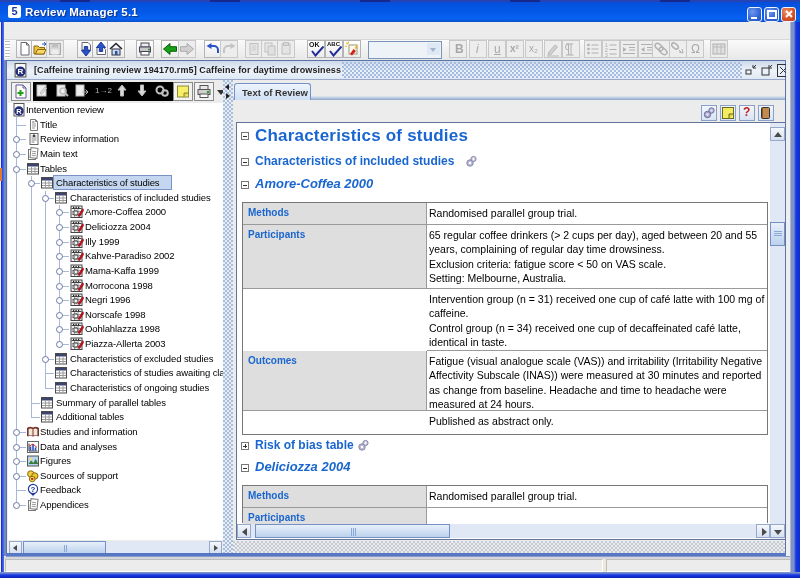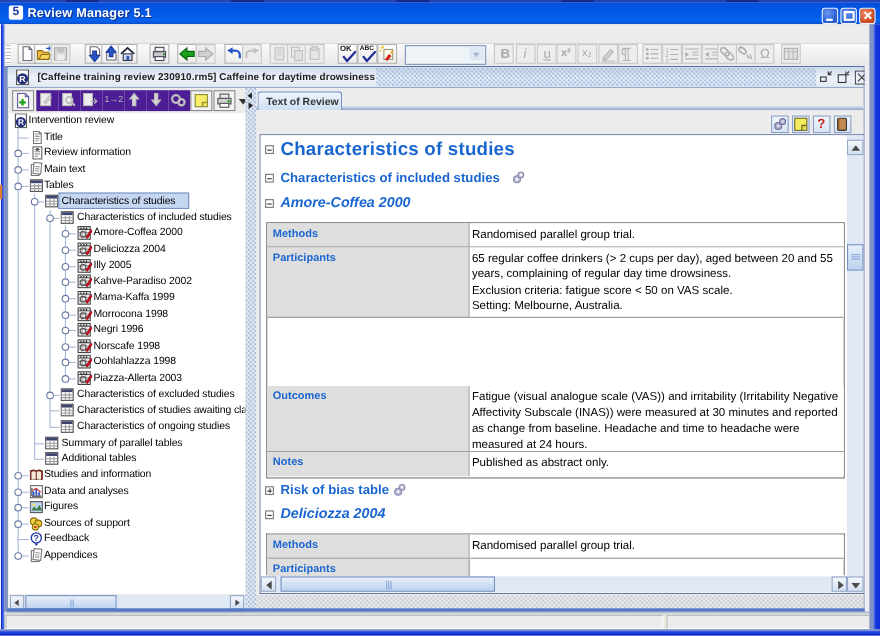--- a/index.html
+++ b/index.html
@@ -39,21 +39,21 @@
 #desktop{left:4px;top:60px;width:782px;height:496px;background:#7288c0;}
 #child{left:6px;top:60px;width:780px;height:496px;background:#ececec;border:1px solid #5a74a8;box-sizing:border-box;}
 #ctitle{left:0px;top:0px;width:778px;height:19px;
   background:linear-gradient(180deg,#cdd9ea 0%,#eef3fa 55%,#dfe8f4 100%);border-bottom:1px solid #99a8c8;box-sizing:border-box;}
 #ctitle .dots{position:absolute;left:335px;top:1px;width:400px;height:16px;
   background-image:radial-gradient(circle at 1px 1px,#a4bcdf 0 0.9px,transparent 1.2px),radial-gradient(circle at 3px 3px,#a4bcdf 0 0.9px,transparent 1.2px);background-size:4px 4px;}
 #ctitle .txt{position:absolute;left:27px;top:4px;font-size:9px;font-weight:bold;color:#1c1c1c;letter-spacing:0.1px;}
 .cbtn{position:absolute;top:3px;width:12px;height:12px;color:#333;}
 
 #ctb{left:1px;top:19px;width:216px;height:23px;background:#ececec;}
-.cbt{position:absolute;top:2px;width:20px;height:19px;box-sizing:border-box;background:#4c1d95;}
+.cbt{position:absolute;top:2px;width:20px;height:19px;box-sizing:border-box;background:#000000;}
 .cbt.en{border:1px solid #8a8a8a;background:#f2f2f2;}
 
 #split{left:216px;top:19px;width:10px;height:476px;background:#e9ecf1;
   background-image:radial-gradient(circle at 1px 1px,#a8bedd 0 0.9px,transparent 1.2px),radial-gradient(circle at 3px 3px,#a8bedd 0 0.9px,transparent 1.2px);background-size:4px 4px;}
 
 #treewrap{left:1px;top:42px;width:215px;height:437px;background:#fff;overflow:hidden;}
 .trow{position:absolute;height:14px;font-size:9.5px;letter-spacing:-0.1px;color:#000;white-space:nowrap;}
 .trow span.lbl{position:absolute;top:1px;}
 .tline{position:absolute;background:#a8b8d8;}
 .knob{position:absolute;width:5px;height:5px;border:1px solid #6a7aa8;border-radius:50%;background:#fff;box-sizing:content-box;}
@@ -387,21 +387,21 @@
 <div class="abs" id="bband2"></div>
 <div class="abs" id="bband3"></div>
 <div class="abs" id="orange"></div>
 <div class="abs" id="desktop"></div>
 <div class="abs" id="child">
   <div class="abs" id="ctitle">
     <div class="dots"></div>
     <svg style="position:absolute;left:6px;top:2px;" width="15" height="15">
         <use href="#i-rdoc"></use>
       </svg>
-    <div class="txt">[Caffeine training review 230910.rm5] Caffeine for daytime drowsiness</div>
+    <div class="txt">[Caffeine training review 194170.rm5] Caffeine for daytime drowsiness</div>
     <div class="cbtn" style="left:738px;">
         <svg width="12" height="12">
           <rect x="1" y="6" width="5" height="4" fill="none" stroke="#333"></rect>
           <path d="M8 4 L11 1 M8 1 v3 h3" stroke="#333" fill="none"></path>
         </svg>
       </div>
     <div class="cbtn" style="left:754px;">
         <svg width="12" height="12">
           <rect x="1" y="4" width="7" height="7" fill="none" stroke="#333"></rect>
           <path d="M9 3 L11 1 M8 1 v3 h3" stroke="#333" fill="none"></path>
@@ -554,21 +554,21 @@
       </svg>
     <div class="trow" style="left:77px;top:117px;">
         <span class="lbl">Deliciozza 2004</span>
       </div>
     <div class="tline" style="left:51px;top:139px;width:10px;height:1px;"></div>
     <div class="knob" style="left:48px;top:136px;"></div>
     <svg class="abs ticon" style="left:62px;top:132px;" width="14" height="14">
         <use href="#i-study"></use>
       </svg>
     <div class="trow" style="left:77px;top:132px;">
-        <span class="lbl">Illy 2005</span>
+        <span class="lbl">Illy 1999</span>
       </div>
     <div class="tline" style="left:51px;top:153px;width:10px;height:1px;"></div>
     <div class="knob" style="left:48px;top:150px;"></div>
     <svg class="abs ticon" style="left:62px;top:146px;" width="14" height="14">
         <use href="#i-study"></use>
       </svg>
     <div class="trow" style="left:77px;top:146px;">
         <span class="lbl">Kahve-Paradiso 2002</span>
       </div>
     <div class="tline" style="left:51px;top:168px;width:10px;height:1px;"></div>
@@ -772,28 +772,28 @@
             </div>
           <div class="vcell" style="left:184px;top:0;height:22px;width:340px;">
               <span class="in">Randomised parallel group trial.</span>
             </div>
           <div class="lcell" style="top:22px;height:64px;width:184px;">
               <b>Participants</b>
             </div>
           <div class="vcell" style="left:184px;top:22px;height:64px;width:340px;">
               <span class="in">65 regular coffee drinkers (&gt; 2 cups per day), aged between 20 and 55<br>years, complaining of regular day time drowsiness.<br>Exclusion criteria: fatigue score &lt; 50 on VAS scale.<br>Setting: Melbourne, Australia.</span>
             </div>
+          <div class="vcell" style="left:184px;top:86px;height:62px;width:340px;">
+              <span class="in">Intervention group (n = 31) received one cup of café latte with 100 mg of<br>caffeine.<br>Control group (n = 34) received one cup of decaffeinated café latte,<br>identical in taste.</span>
+            </div>
           <div class="lcell" style="top:148px;height:60px;width:184px;">
               <b>Outcomes</b>
             </div>
           <div class="vcell" style="left:184px;top:148px;height:60px;width:340px;">
               <span class="in">Fatigue (visual analogue scale (VAS)) and irritability (Irritability Negative<br>Affectivity Subscale (INAS)) were measured at 30 minutes and reported<br>as change from baseline. Headache and time to headache were<br>measured at 24 hours.</span>
-            </div>
-          <div class="lcell" style="top:208px;height:22px;width:184px;border-bottom:none;">
-              <b>Notes</b>
             </div>
           <div class="vcell" style="left:184px;top:208px;height:22px;width:340px;border-bottom:none;">
               <span class="in">Published as abstract only.</span>
             </div>
         </div>
 
         <div class="cbox plus" style="left:4px;top:319px;">
             <i></i>
             <i2></i2>
           </div>

